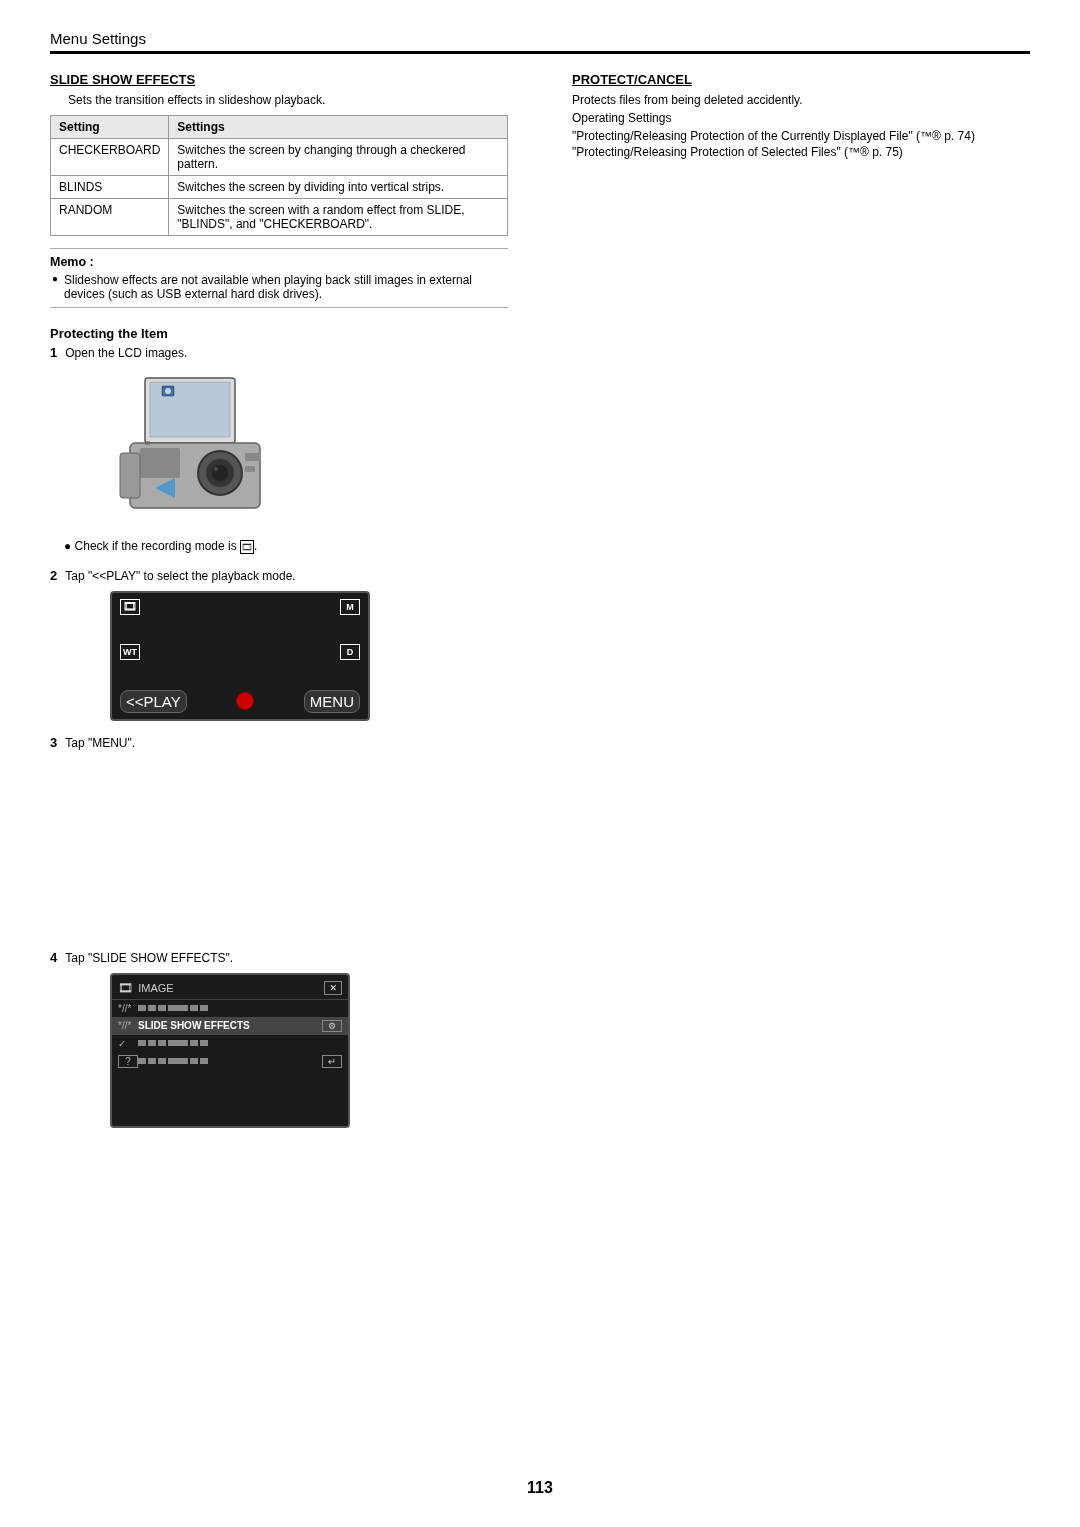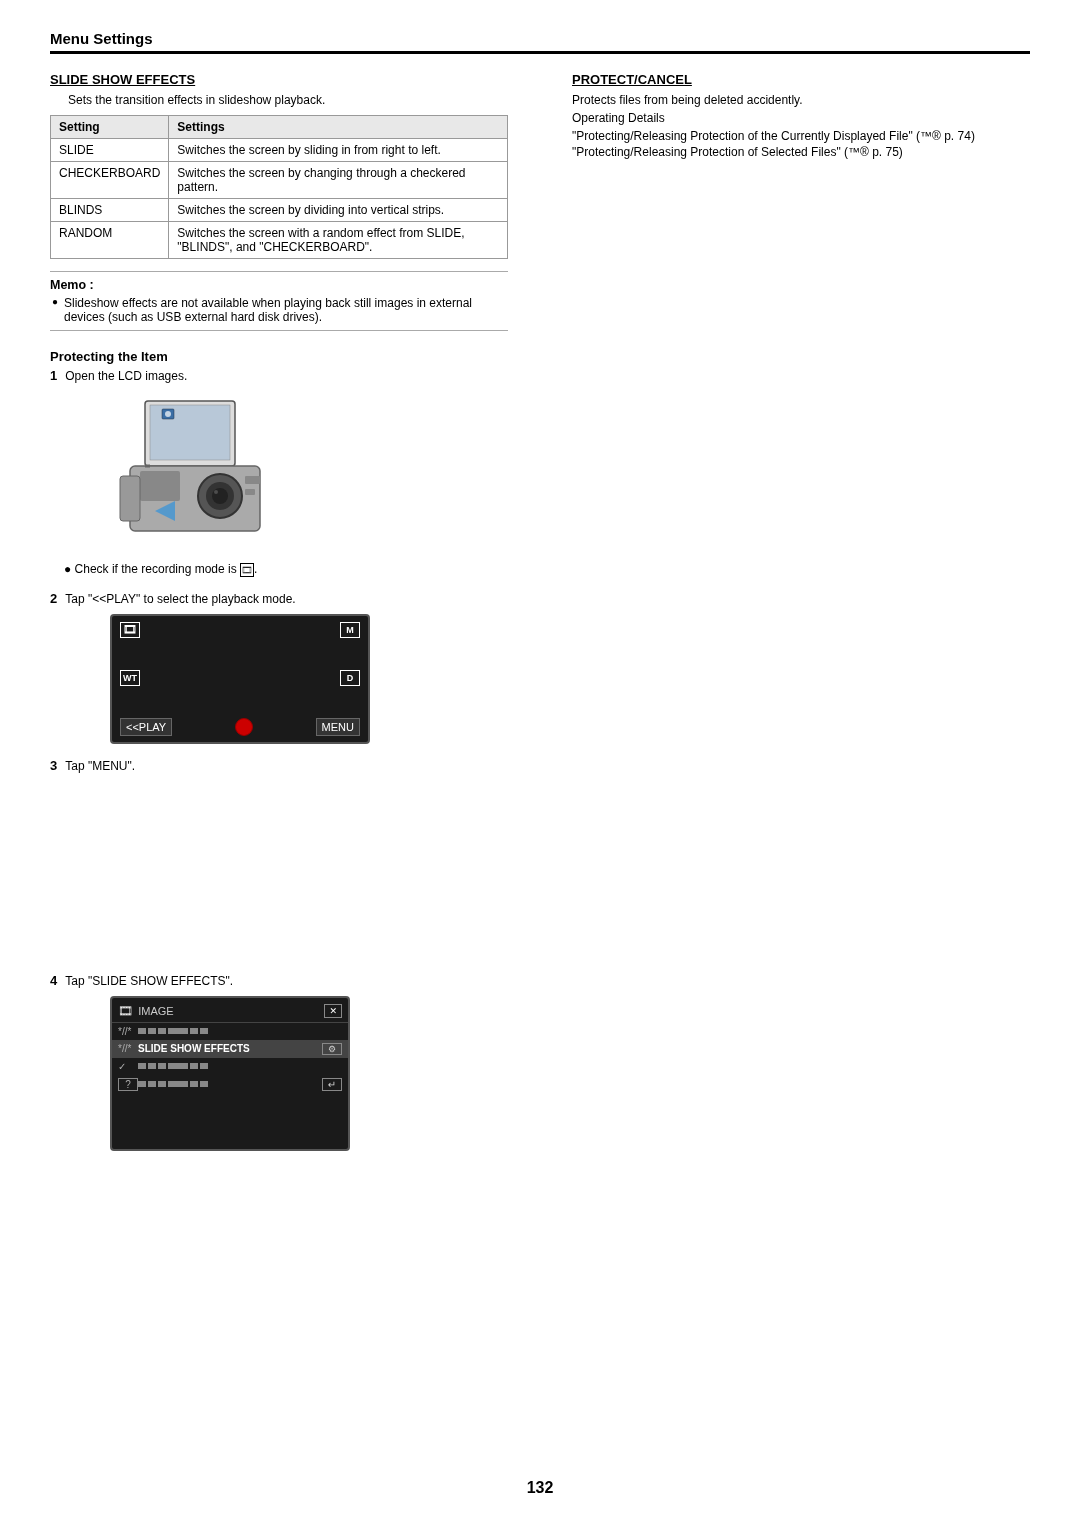--- a/index.html
+++ b/index.html
@@ -17,21 +17,21 @@
     .page-header {
       display: flex;
       justify-content: space-between;
       align-items: center;
       border-bottom: 3px solid #000;
       padding-bottom: 4px;
       margin-bottom: 18px;
     }
     .page-header-title {
       font-size: 15px;
-      font-weight: bold;
+      font-weight: normal;
     }
 
     
     .two-col {
       display: flex;
       gap: 64px;
     }
     .col-left {
       flex: 1;
     }
@@ -162,23 +162,23 @@
     }
     .lcd-bottom-row {
       display: flex;
       justify-content: space-between;
       align-items: center;
     }
     .lcd-btn {
       background: #333;
       border: 1px solid #666;
       color: #fff;
-      font-size: 11px;
+      font-size: 15px;
       padding: 2px 5px;
-      border-radius: 0;
+      border-radius: 8px;
     }
     .lcd-btn-red {
       background: #c00;
       border: 1px solid #900;
       border-radius: 50%;
       width: 18px;
       height: 18px;
       display: inline-block;
     }
 
@@ -275,24 +275,20 @@
     <div class="section-desc">Sets the transition effects in slideshow playback.</div>
 
     <table class="settings-table">
       <thead>
         <tr>
           <th>Setting</th>
           <th>Settings</th>
         </tr>
       </thead>
       <tbody id="settings-table-body">
-      <tr>
-            <td>SLIDE</td>
-            <td>Switches the screen by sliding in from right to left.</td>
-          </tr>
           <tr>
             <td>CHECKERBOARD</td>
             <td>Switches the screen by changing through a checkered pattern.</td>
           </tr>
           <tr>
             <td>BLINDS</td>
             <td>Switches the screen by dividing into vertical strips.</td>
           </tr>
           <tr>
             <td>RANDOM</td>
@@ -444,22 +440,22 @@
         </div>
       </div>
 
     </div>
   </div>
 
   <div class="col-right">
 
     <div class="section-title">PROTECT/CANCEL</div>
     <div class="protect-desc">Protects files from being deleted accidently.</div>
-    <div class="protect-desc">Operating Details</div>
+    <div class="protect-desc">Operating Settings</div>
     <div id="protect-links">
         <div class="protect-link">"Protecting/Releasing Protection of the Currently Displayed File" (™® p. 74)</div>
         <div class="protect-link">"Protecting/Releasing Protection of Selected Files" (™® p. 75)</div>
       </div>
   </div>
 
 </div>
 
-<div class="page-number">132</div>
+<div class="page-number">113</div>
 
 </body></html>

